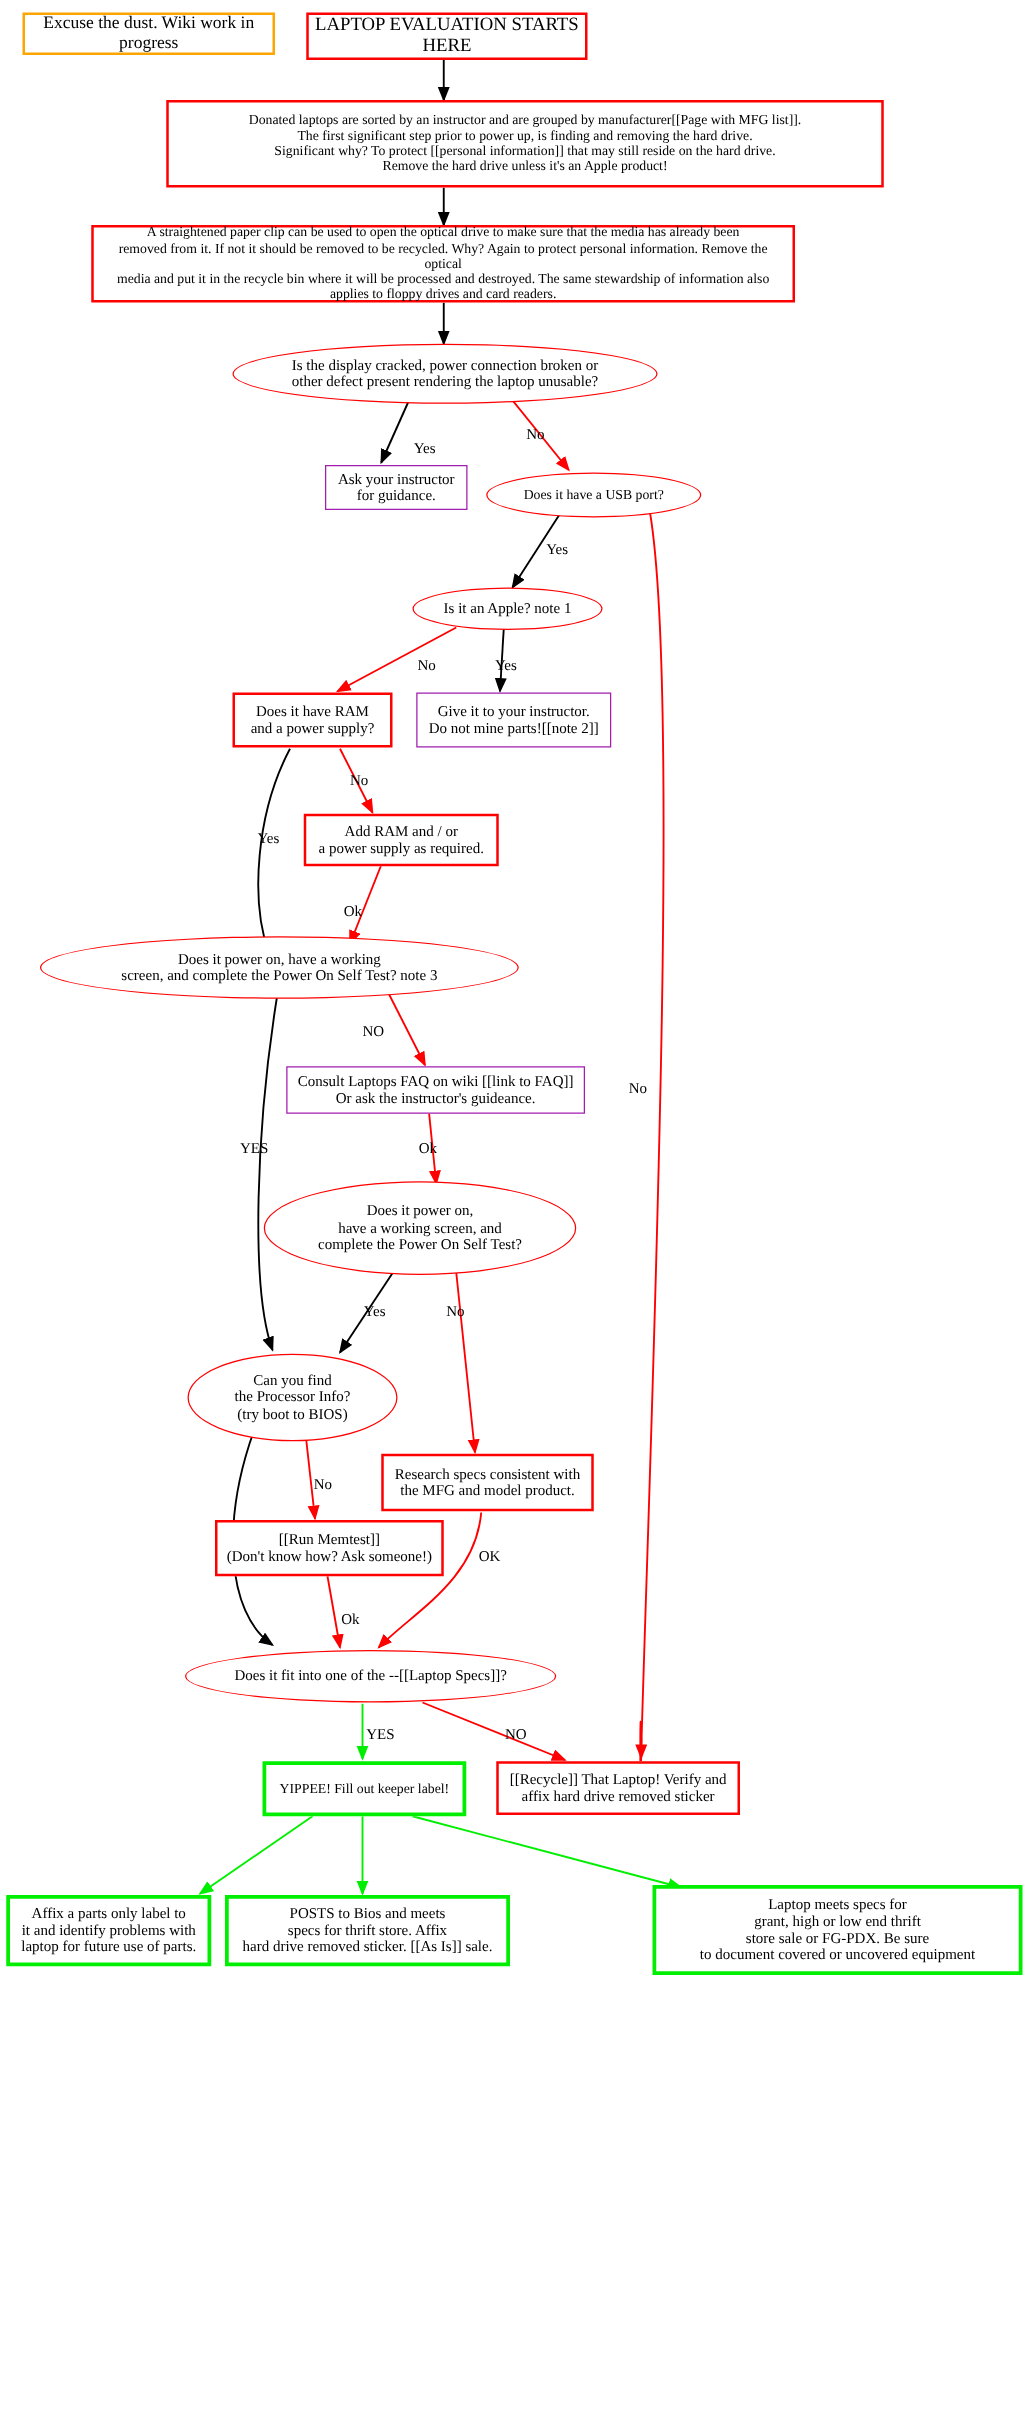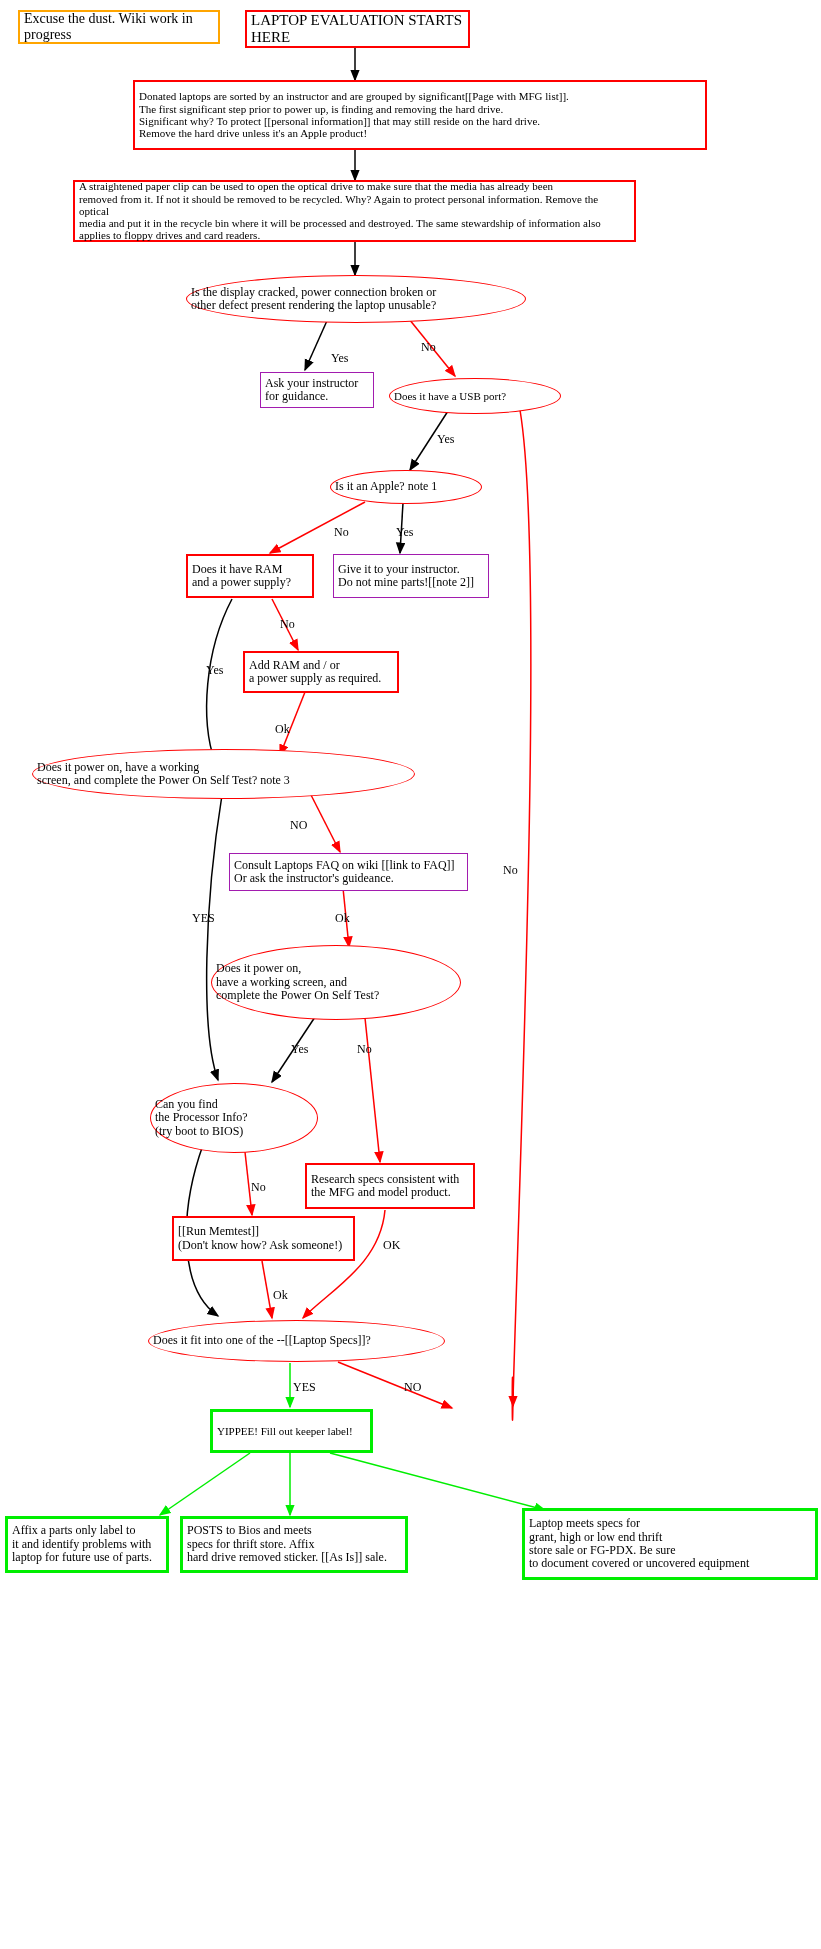--- a/index.html
+++ b/index.html
@@ -20,20 +20,21 @@
     left:0;top:0;
     width:821px;height:1949px;
     pointer-events:none;
   }
   .node{
     position:absolute;
     box-sizing:border-box;
     display:flex;
     align-items:center;
     justify-content:center;
+    text-align:center;
     background:#ffffff;
     line-height:1.12;
   }
   .node .txt{display:block;width:100%;padding:0 4px;}
   
   .rect{border-style:solid;}
   .rect.red{border:2px solid #ff0000;}
   .rect.yellow{border:1px solid #a21caf;margin-left:11px;}
   .rect.orange{border:2px solid #ffa500;}
   .rect.green{border:3px solid #00ee00;}
@@ -128,21 +129,21 @@
   <div class="node rect orange f14" style="left:18px;top:10px;width:202px;height:34px;">
     <span class="txt">Excuse the dust. Wiki work in progress</span>
   </div>
 
   <div class="node rect red f15" style="left:245px;top:10px;width:225px;height:38px;">
     <span class="txt">LAPTOP EVALUATION STARTS HERE</span>
   </div>
 
   <div class="node rect red f11" style="left:133px;top:80px;width:574px;height:70px;">
     <span class="txt">
-      <span>Donated laptops are sorted by an instructor and are grouped by significant[[Page with MFG list]].</span><br>
+      <span>Donated laptops are sorted by an instructor and are grouped by manufacturer[[Page with MFG list]].</span><br>
       <span>The first significant step prior to power up, is finding and removing the hard drive.</span><br>
       <span>Significant why? To protect [[personal information]] that may still reside on the hard drive.</span><br>
       <span>Remove the hard drive unless it's an Apple product!</span>
     </span>
   </div>
 
   <div class="node rect red f11" style="left:73px;top:180px;width:563px;height:62px;">
     <span class="txt">
       <span>A straightened paper clip can be used to open the optical drive to make sure  that the media has already been</span><br>
       <span>removed from it. If not it should be removed to be recycled. Why? Again to protect personal information. Remove the optical</span><br>
@@ -271,20 +272,26 @@
     <span class="txt">Does it fit into one of the --[[Laptop Specs]]?</span>
   </div>
 
   <div class="lbl f12" style="left:293px;top:1380px;">YES</div>
   <div class="lbl f12" style="left:404px;top:1380px;">NO</div>
 
   <div class="node rect green f13" style="left:210px;top:1409px;width:163px;height:44px;">
     <span class="txt">YIPPEE! Fill out keeper label!</span>
   </div>
 
+  <div class="node rect red f12" style="left:397px;top:1409px;width:195px;height:43px;">
+    <span class="txt">
+      <span>[[Recycle]] That Laptop! Verify and</span><br>
+      <span>affix hard drive removed sticker</span>
+    </span>
+  </div>
 
   <div class="node rect green f12" style="left:5px;top:1516px;width:164px;height:57px;">
     <span class="txt">
       <span>Affix a parts only label to</span><br>
       <span>it and identify problems with</span><br>
       <span>laptop for future use of parts.</span>
     </span>
   </div>
 
   <div class="node rect green f12" style="left:180px;top:1516px;width:228px;height:57px;">

